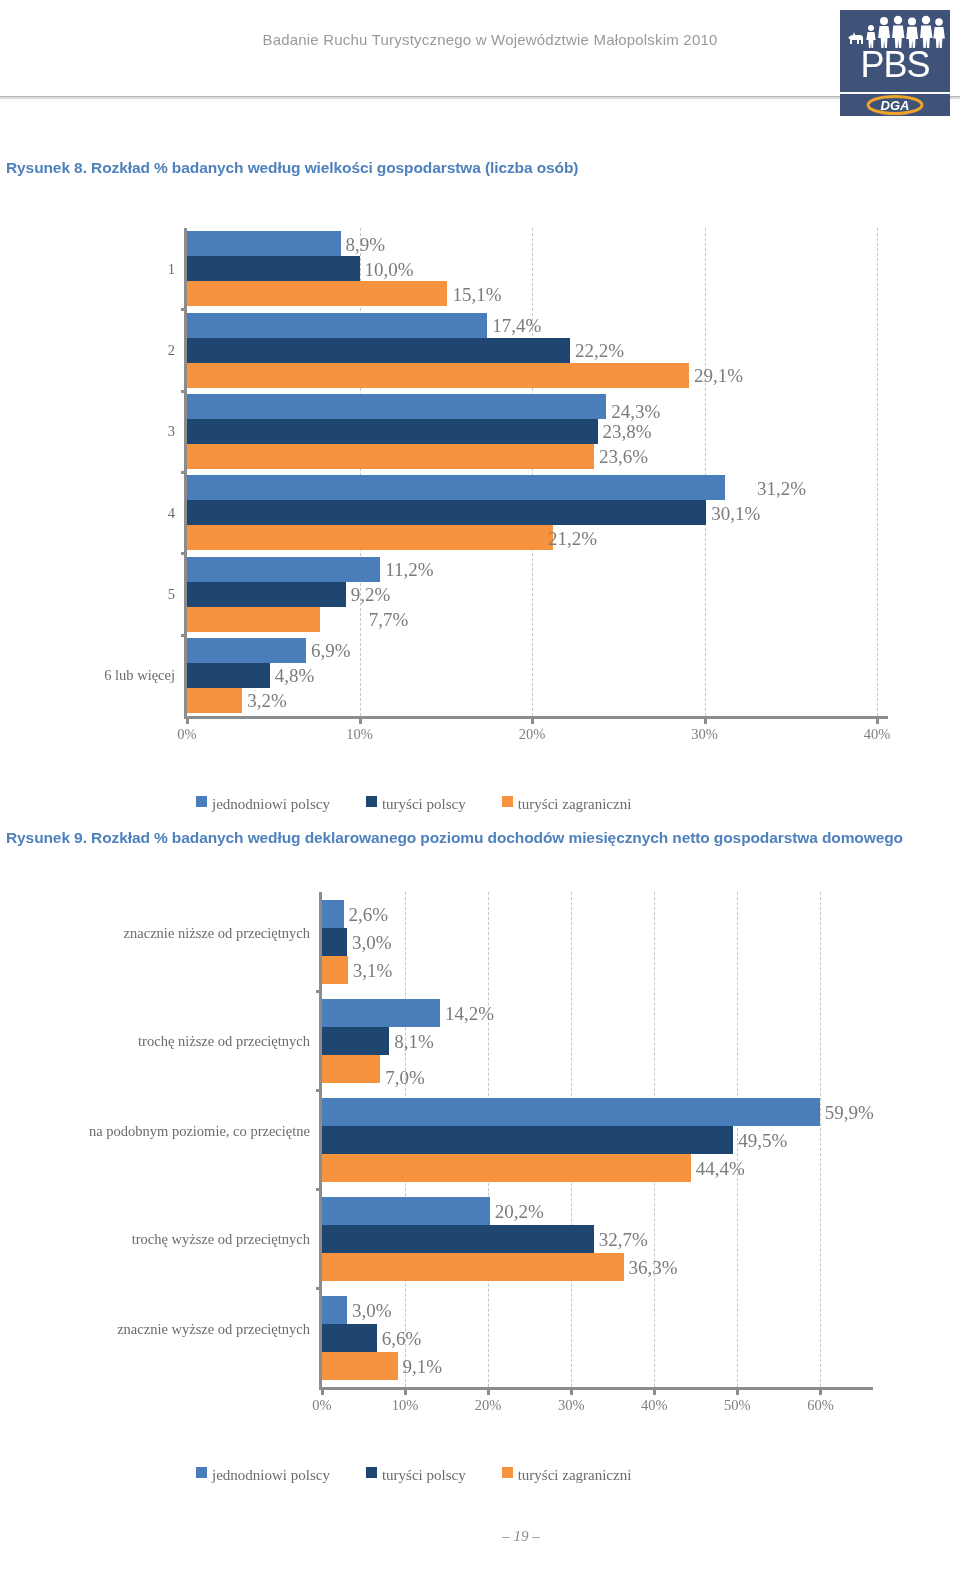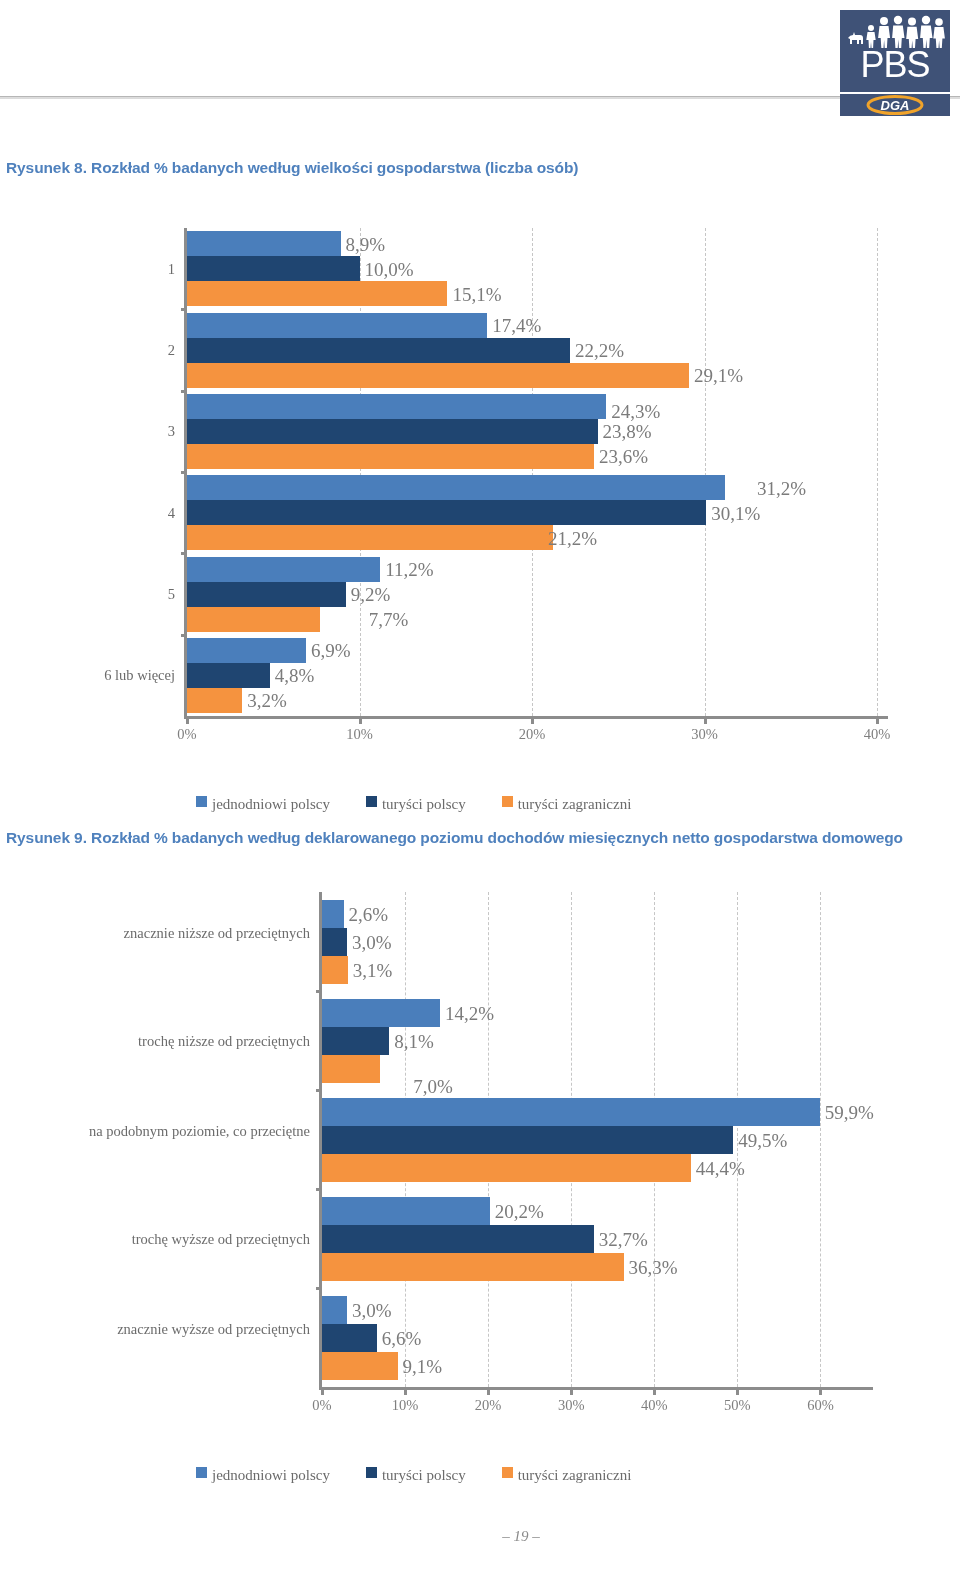--- a/index.html
+++ b/index.html
@@ -122,20 +122,21 @@
     text-align:center; color:#8a8a8a;
     font-family:"Liberation Serif", serif;
     font-size:15px; font-style:italic;margin-left:41px;
   }
 </style>
 </head>
 <body>
 
 <div class="header">
   <div class="header-text">
+    <span>Badanie Ruchu Turystycznego w Województwie Małopolskim 2010</span>
   </div>
   <div class="header-rule"></div>
 
   <div class="logo">
     <div class="logo-main">
       <div class="logo-figs">
         <svg width="100" height="34" viewBox="0 0 100 34" xmlns="http://www.w3.org/2000/svg">
           <g fill="#ffffff">
 
             <path d="M2 24 q2-3 5-3 l1-3 1 3 h5 q3 0 3 3 v6 h-2 v-4 h-2 v4 h-2 v-4 h-5 v4 h-2 v-5 q-2-1-2-1z"></path>
@@ -269,21 +270,21 @@
     <div class="datalabel" style="left: 351.923px; top: 51.5px;">3,0%</div>
     <div class="bar s2" style="left: 322px; top: 75.5px; width: 25.7538px; height: 28px; background: rgb(245, 147, 63);"></div>
     <div class="datalabel" style="left: 352.754px; top: 79.5px;">3,1%</div>
     <div class="cat-tick" style="left: 316px; top: 110px;"></div>
     <div class="catlabel" style="left: 0px; width: 310px; top: 151.5px;">trochę niższe od przeciętnych</div>
     <div class="bar s0" style="left: 322px; top: 118.5px; width: 117.969px; height: 28px; background: rgb(74, 126, 187);"></div>
     <div class="datalabel" style="left: 444.969px; top: 122.5px;">14,2%</div>
     <div class="bar s1" style="left: 322px; top: 146.5px; width: 67.2923px; height: 28px; background: rgb(31, 69, 113);"></div>
     <div class="datalabel" style="left: 394.292px; top: 150.5px;">8,1%</div>
     <div class="bar s2" style="left: 322px; top: 174.5px; width: 58.1538px; height: 28px; background: rgb(245, 147, 63);"></div>
-    <div class="datalabel" style="left: 385.154px; top: 196px; margin-left: 28px;">7,0%</div>
+    <div class="datalabel" style="left: 385.154px; top: 187px;">7,0%</div>
     <div class="cat-tick" style="left: 316px; top: 209px;"></div>
     <div class="catlabel" style="left: 0px; width: 310px; top: 241.5px;">na podobnym poziomie, co przeciętne</div>
     <div class="bar s0" style="left: 322px; top: 217.5px; width: 497.631px; height: 28px; background: rgb(74, 126, 187);"></div>
     <div class="datalabel" style="left: 824.631px; top: 221.5px;">59,9%</div>
     <div class="bar s1" style="left: 322px; top: 245.5px; width: 411.231px; height: 28px; background: rgb(31, 69, 113);"></div>
     <div class="datalabel" style="left: 738.231px; top: 249.5px;">49,5%</div>
     <div class="bar s2" style="left: 322px; top: 273.5px; width: 368.862px; height: 28px; background: rgb(245, 147, 63);"></div>
     <div class="datalabel" style="left: 695.862px; top: 277.5px;">44,4%</div>
     <div class="cat-tick" style="left: 316px; top: 308px;"></div>
     <div class="catlabel" style="left: 0px; width: 310px; top: 349.5px;">trochę wyższe od przeciętnych</div>

